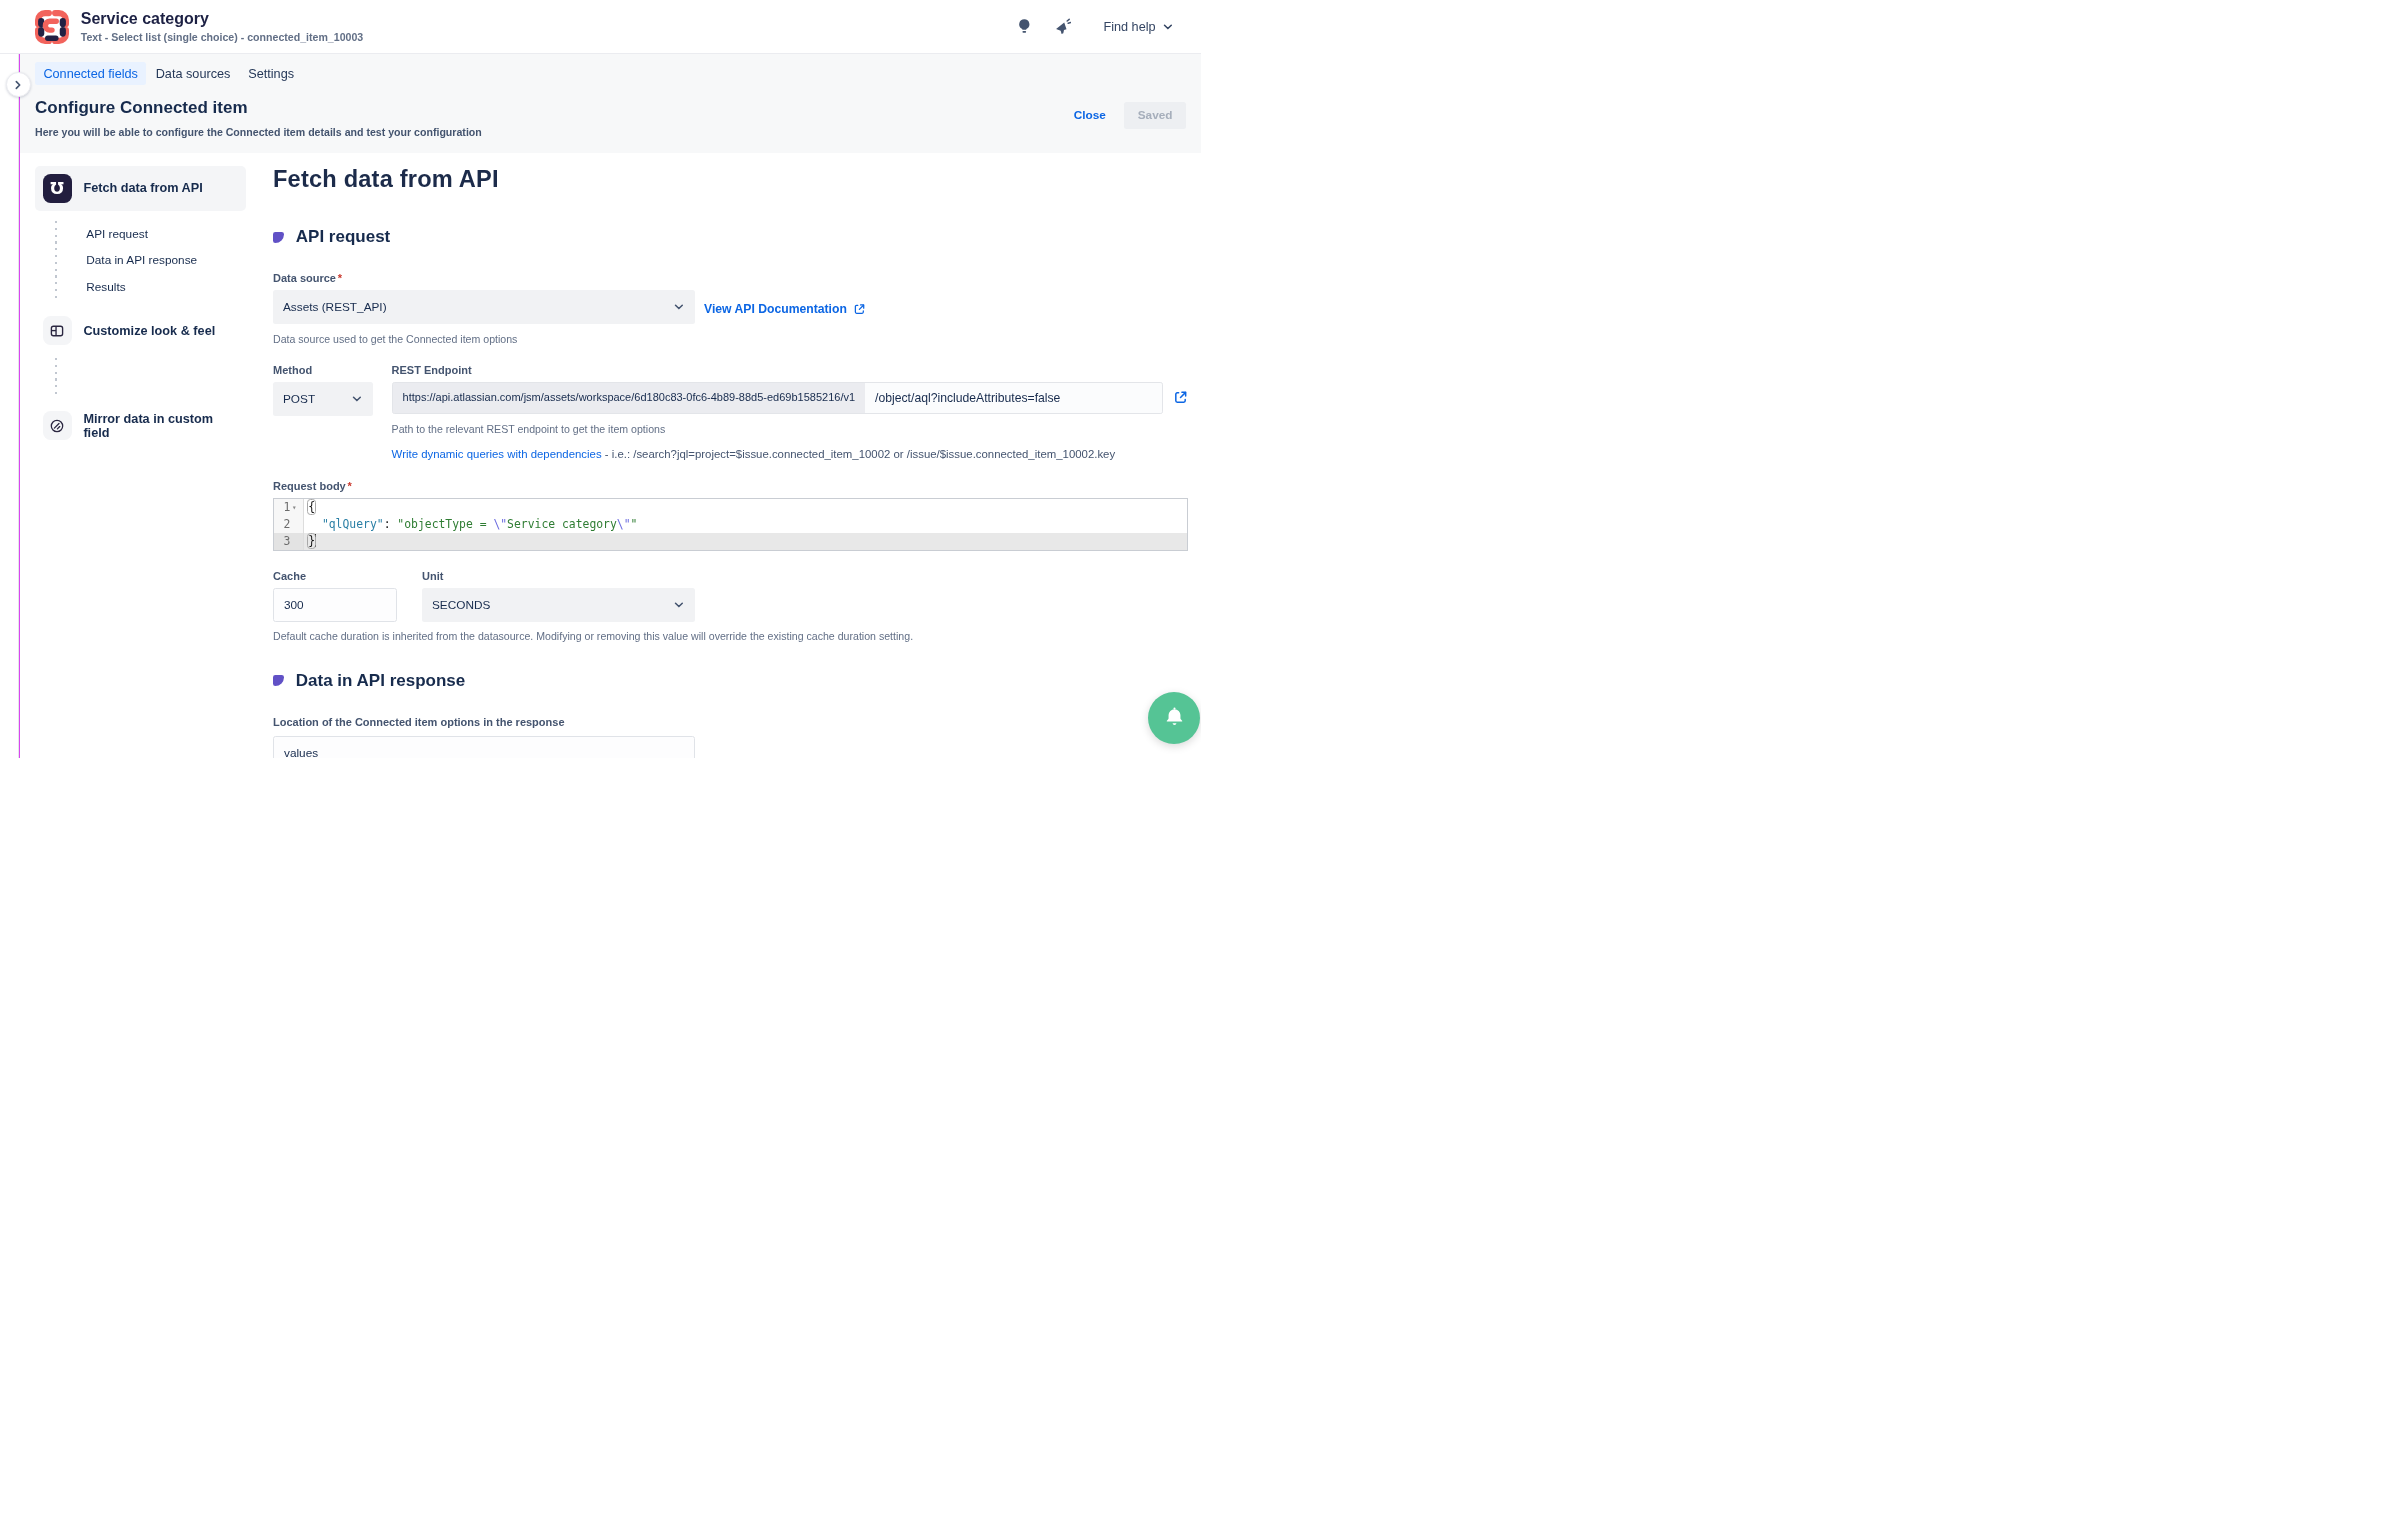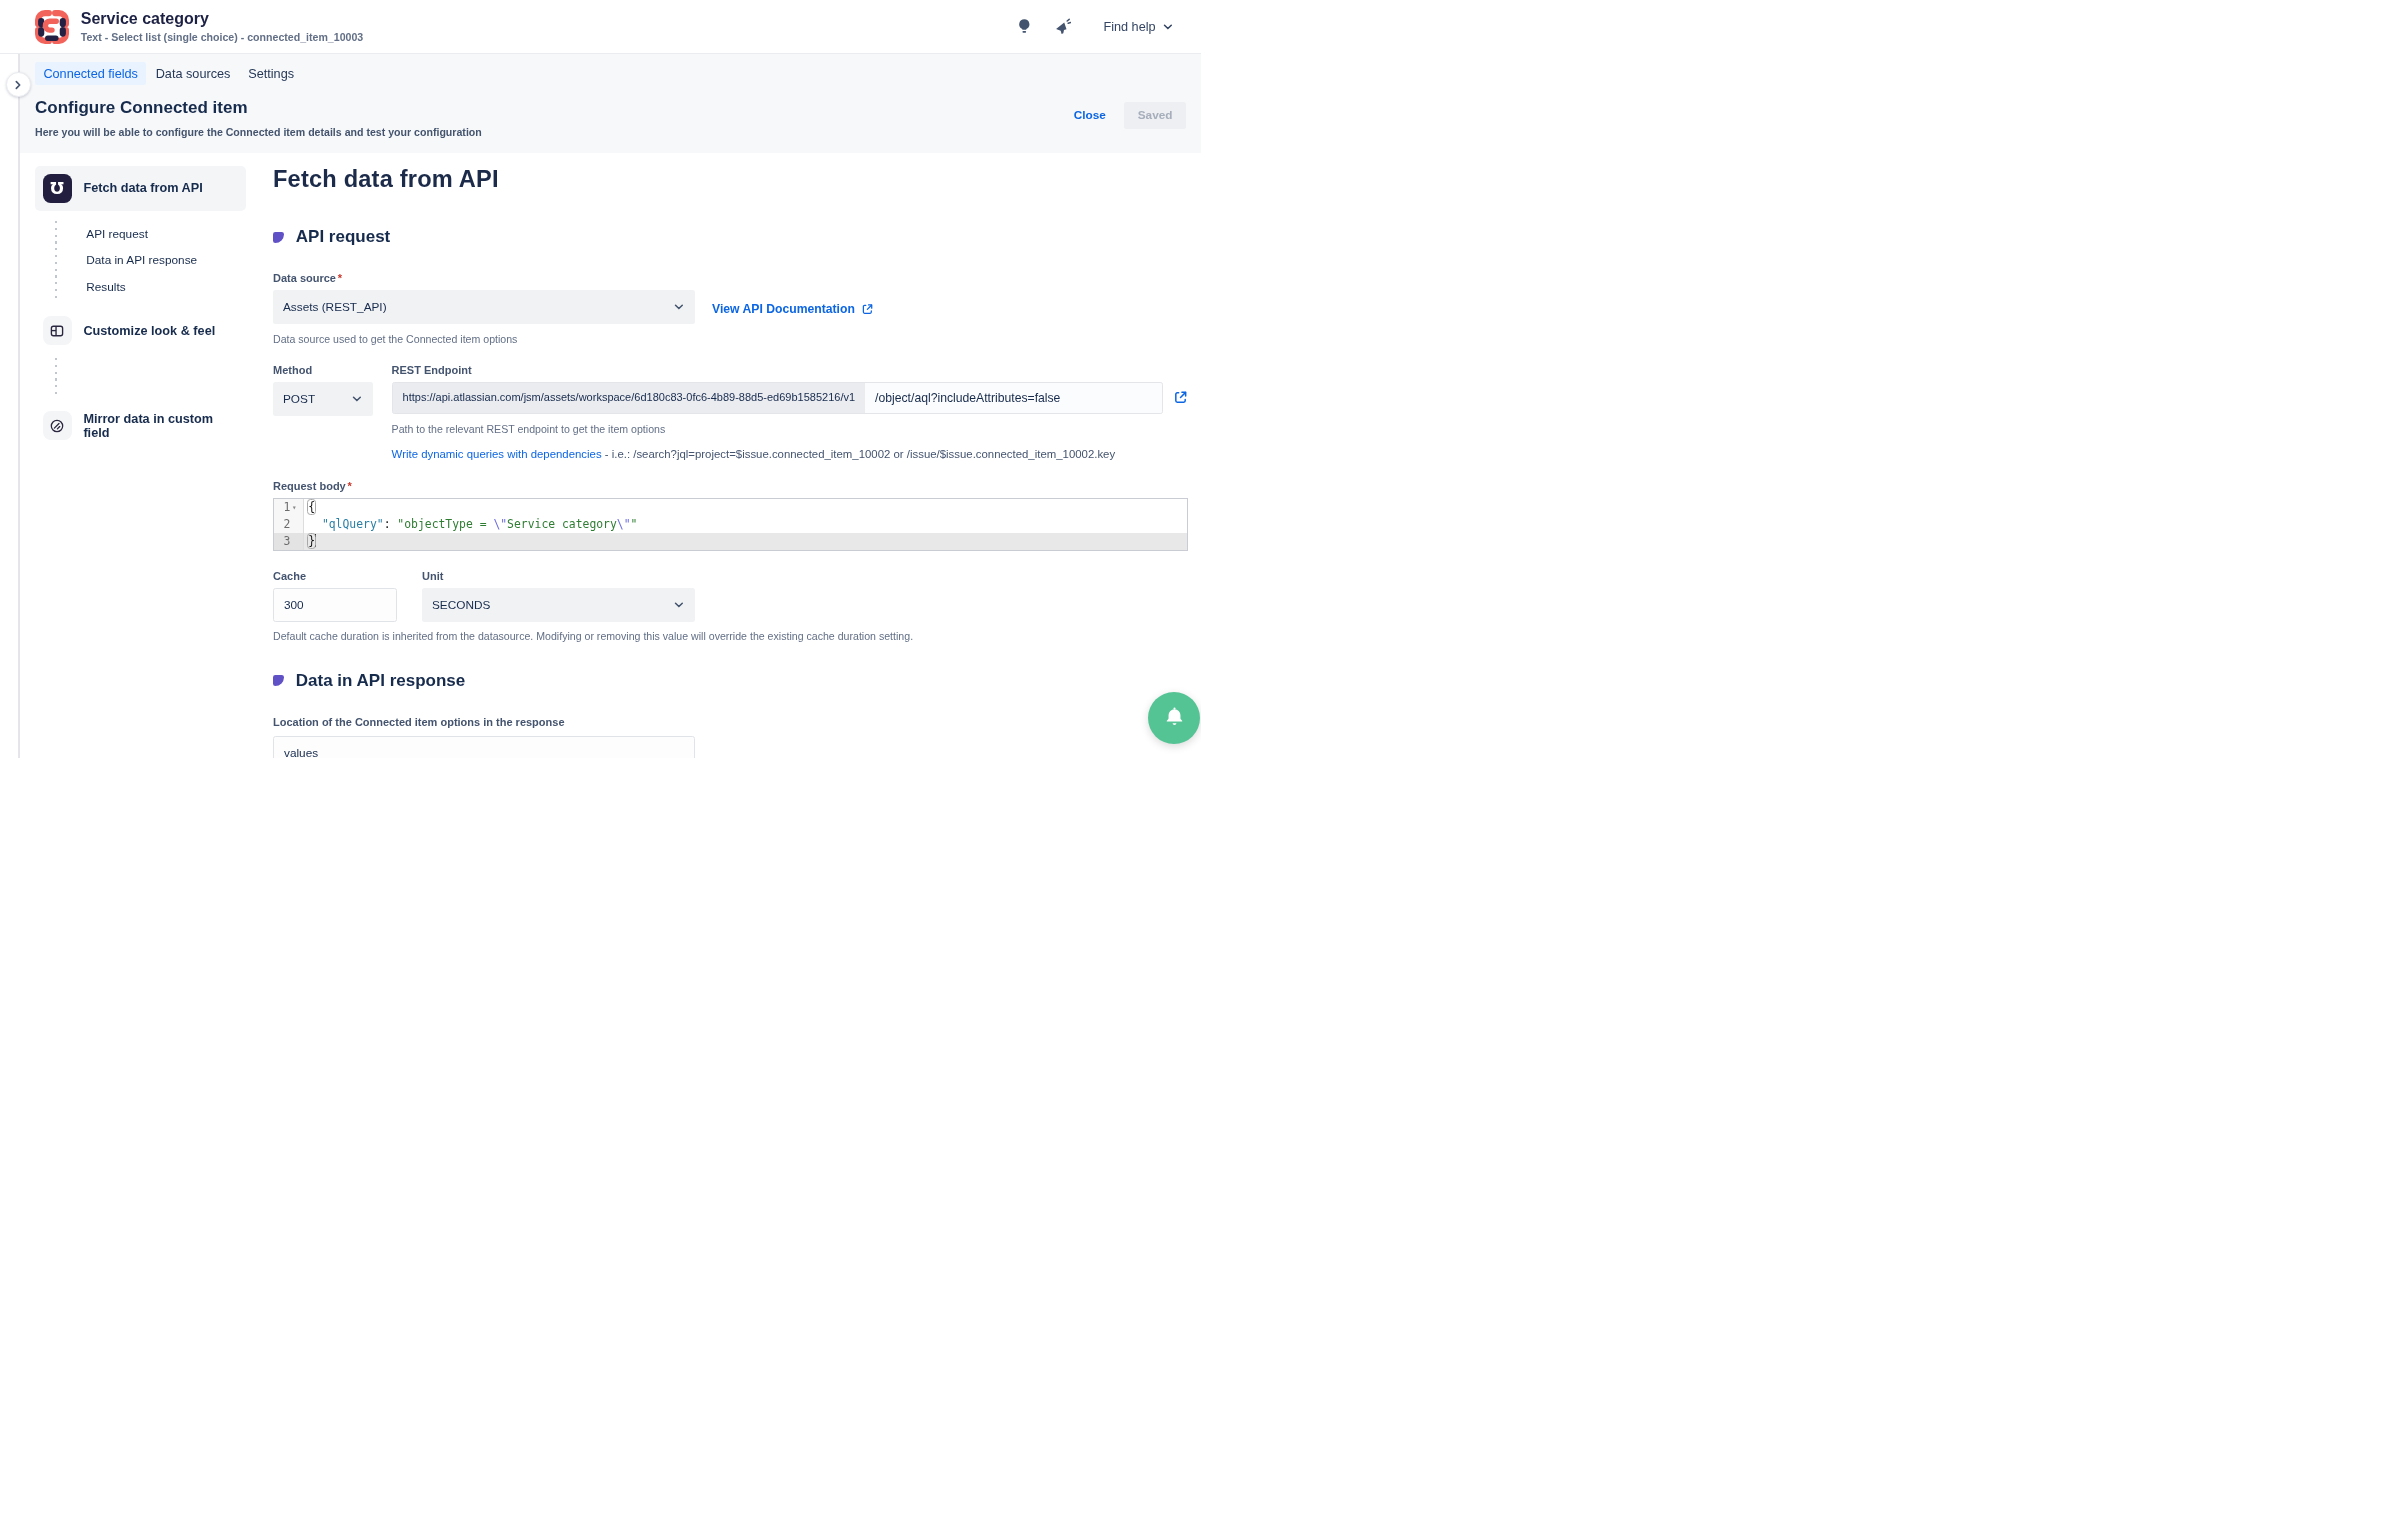--- a/index.html
+++ b/index.html
@@ -1,18 +1,18 @@
 <!DOCTYPE html>
 <html style="font-size:13.5px"><head>
 <meta charset="utf-8">
 <style>
   * { margin:0; padding:0; box-sizing:border-box; }
   html,body { background:#fff; }
   body { font-family:"Liberation Sans", sans-serif; color:#172B4D; }
-  .stage { position:relative; width:1201px; height:758px; background:#e5e5e5; overflow:hidden; }
+  .stage { position:relative; width:1201px; height:758px; background:#d946ef; overflow:hidden; }
 
   
   .topbar { position:absolute; top:0; left:0; right:0; height:54px; background:#fff;
             border-bottom:0.8px solid #EBECF0; display:flex; align-items:center; padding:0 20px 0 35px; z-index:5; }
   .logo { width:34px; height:34px; flex:0 0 auto; }
   .titles { margin-left:11.8px; }
   .app-title { font-size:16px; font-weight:700; color:#1D2144; line-height:18.6px; }
   .app-subtitle { font-size:10.6px; font-weight:700; color:#626F86; margin-top:1.7px; }
   .topbar-right { margin-left:auto; display:flex; align-items:center; gap:8.4px; }
   .icon-btn { width:29px; height:27px; display:flex; align-items:center; justify-content:center; border-radius:2.5px; cursor:pointer; }
@@ -62,21 +62,21 @@
   .section-hd h2 { font-size:17px; font-weight:700; color:#172B4D; }
   .fld-label { font-size:11px; font-weight:600; color:#44546F; margin-bottom:5.9px; }
   .req { color:#C9372C; margin-left:1.7px; }
   .helper { font-size:10.6px; color:#626F86; margin-top:8.4px; }
 
   .select { height:34px; background:#F1F2F4; border-radius:2.5px; display:flex; align-items:center;
             padding:0 10px; font-size:11.8px; color:#172B4D; cursor:pointer; }
   .select .chev { margin-left:auto; }
   .chev svg { width:11.8px; height:11.8px; display:block; }
 
-  .ds-row { margin-top:25px; display:flex; align-items:flex-end; gap:17px; }
+  .ds-row { margin-top:25px; display:flex; align-items:flex-end; gap:9px; }
   .ds-select { width:422px; }
   .doc-link { display:flex; align-items:center; gap:5.9px; color:#0C66E4; font-size:12.2px; font-weight:600;
               cursor:pointer; padding-bottom:8.4px; }
   .ext { color:#0C66E4; } .ext svg { width:12.7px; height:12.7px; display:block; }
 
   .method-row { display:flex; gap:18.6px; margin-top:19px; }
   .method-select { width:100px; }
   .ep-col { flex:1; min-width:0; }
   .ep-line { display:flex; align-items:center; gap:10px; }
   .ep-field { flex:1; display:flex; background:#EBECF0; border:1.7px solid #E3E5E9; border-radius:2.5px; overflow:hidden; }

